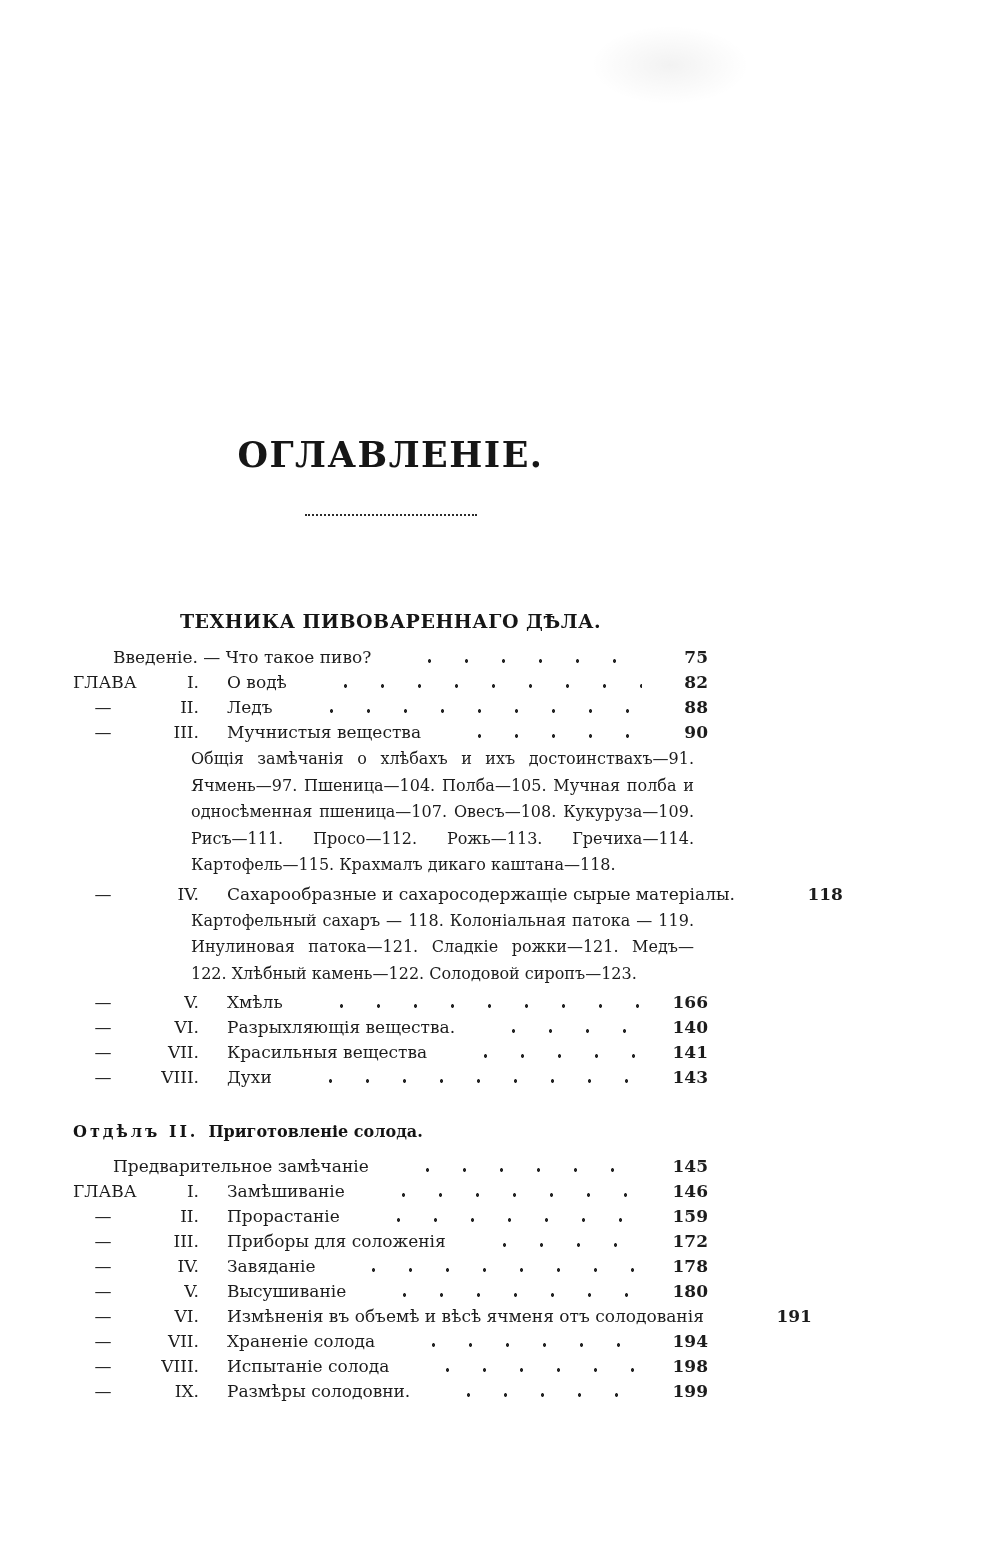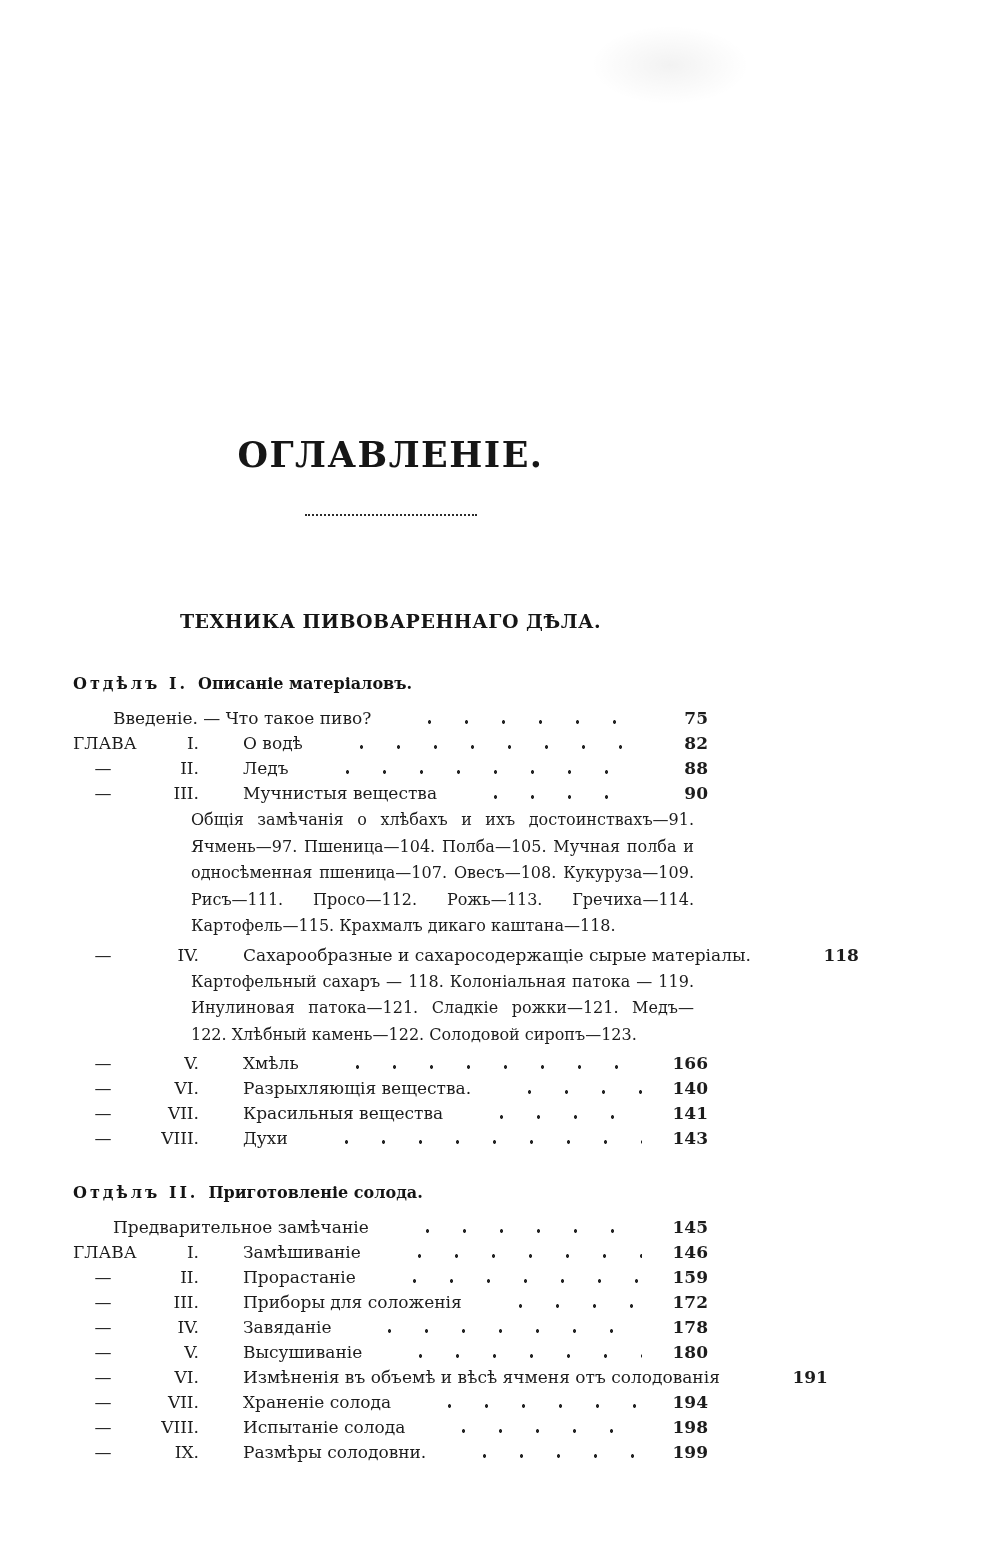--- a/index.html
+++ b/index.html
@@ -62,21 +62,21 @@
   .toc-row {
     display: flex;
     align-items: baseline;
     font-size: 17px;
     line-height: 25px;
     color: #1c1c1c;
     gap: 20px;
   }
   .col-label { flex: none; width: 60px; text-align: center; white-space: nowrap; }
   .col-num   { flex: none; width: 46px; text-align: right; white-space: nowrap; }
-  .col-text  { flex: none; margin-left: 24px; white-space: nowrap; max-width: 640px; overflow: hidden; }
+  .col-text  { flex: none; margin-left: 8px; white-space: nowrap; max-width: 640px; overflow: hidden; }
   .toc-row.indent .col-text { margin-left: 40px; }
   .leader {
     flex: 1 1 auto;
     height: 4px;
     margin: 0 10px 0 12px;
     background-image: radial-gradient(circle, #242424 1.5px, rgba(0,0,0,0) 2px);
     background-size: 37px 4px;
     background-repeat: repeat-x;
     background-position: 8px bottom;
     min-width: 10px;
@@ -101,23 +101,20 @@
 <body>
 
 <div class="sheet">
   <div class="smudge"></div>
   <div class="content">
 
     <h1 class="main-title">ОГЛАВЛЕНІЕ.</h1>
     <div class="title-rule"></div>
     <h2 class="subtitle">ТЕХНИКА ПИВОВАРЕННАГО ДѢЛА.</h2>
 
-    <div class="section-heading">
-      <span class="lead">Отдѣлъ I.</span><span class="rest">Описаніе матеріаловъ.</span>
-    </div>
 
     <div class="toc">
 
       <div class="toc-row indent">
         <span class="col-text">Введеніе. — Что такое пиво?</span>
         <span class="leader"></span>
         <span class="col-page">75</span>
       </div>
 
       <div class="toc-row">

